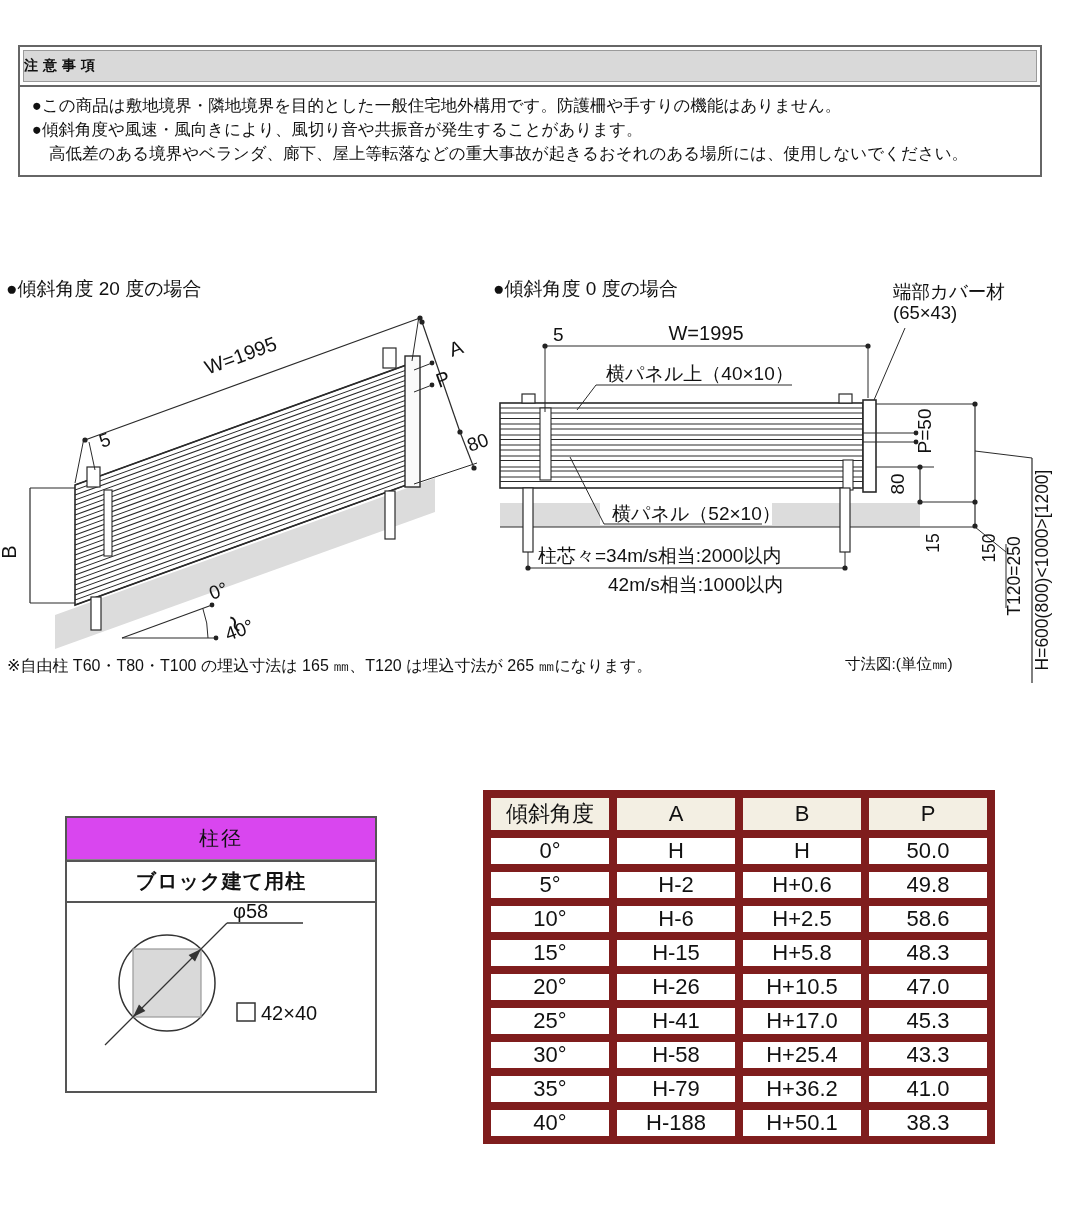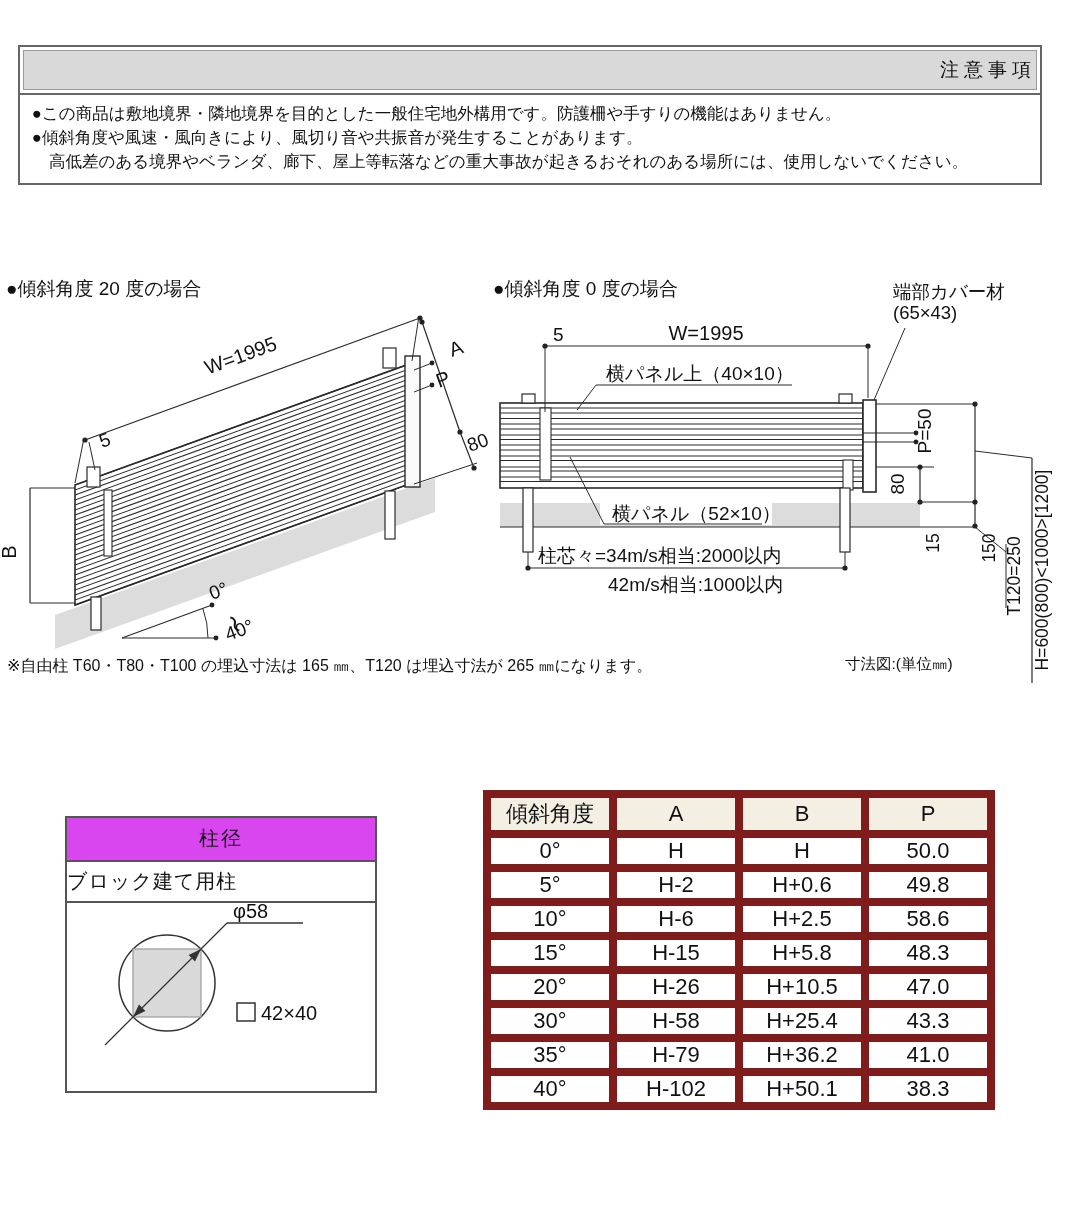--- a/index.html
+++ b/index.html
@@ -5,21 +5,21 @@
   * { margin:0; padding:0; box-sizing:border-box; }
   html,body { background:#ffffff; }
   body {
     width:1065px; height:1207px; position:relative; overflow:hidden;
     font-family:"Liberation Sans","DejaVu Sans",sans-serif; color:#111;
   }
 
   
   .notice { position:absolute; left:18px; top:45px; width:1024px; border:2px solid #666; background:#fff; }
   .notice-header { margin:3px; border:1px solid #9a9a9a; background:#d9d9d9;
-    text-align:right; font-size:19px; font-weight:normal; letter-spacing:5px; padding:6px 0; }
+    text-align:left; font-size:14px; font-weight:bold; letter-spacing:5px; padding:6px 0; }
   .notice-body { border-top:2px solid #666; padding:7px 10px 9px 12px; font-size:16.5px; line-height:1.45; }
   .notice-line.indent { padding-left:17px; }
 
   
   .sec-title { position:absolute; font-size:19px; white-space:nowrap; }
   #sec20 { left:6px;  top:276px;text-align:right; }
   #sec0  { left:493px; top:276px; }
   .endcover { position:absolute; left:893px; top:281px; font-size:18.5px; line-height:1.15; white-space:nowrap; }
 
   #diagram { position:absolute; left:0; top:300px; }
@@ -28,21 +28,21 @@
   .ln  { stroke:#2a2a2a; stroke-width:1.2; fill:none; }
   .ln-thin { stroke:#2a2a2a; stroke-width:1; fill:none; }
   .dot { fill:#222; }
 
   .footnote { position:absolute; left:7px; top:656px; font-size:16px; white-space:nowrap; }
   .unitnote { position:absolute; left:845px; top:654px; font-size:15.5px; white-space:nowrap; }
 
   
   .post-table { position:absolute; left:65px; top:816px; width:312px; border:2px solid #555; background:#fff; }
   .pt-header { background:#d946ef; border-bottom:1px solid #888; text-align:center; font-size:20px; padding:7px 0; letter-spacing:2px; }
-  .pt-sub { border-top:2px solid #555; border-bottom:2px solid #555; text-align:left; font-size:20px; padding:6px 0; letter-spacing:1px; }
+  .pt-sub { border-top:2px solid #555; border-bottom:2px solid #555; text-align:center; font-size:20px; padding:6px 0; letter-spacing:1px;font-weight:bold; }
   .pt-body { height:188px; position:relative; }
 
   
   .angle-table { position:absolute; left:483px; top:790px; border-collapse:collapse; table-layout:fixed; background:#fff; }
   .angle-table th, .angle-table td { border:8px solid #7f1d1d; width:126px; text-align:center; font-weight:normal; color:#111; }
   .angle-table th { background:#f3efe3; height:40px; font-size:22px; }
   .angle-table td { height:33px; font-size:22px; }
 </style>
 </head>
 <body>
@@ -238,31 +238,37 @@
       <td>H+5.8</td>
       <td>48.3</td>
     </tr>
     <tr>
       <td>20°</td>
       <td>H-26</td>
       <td>H+10.5</td>
       <td>47.0</td>
     </tr>
     <tr>
+      <td>25°</td>
+      <td>H-41</td>
+      <td>H+17.0</td>
+      <td>45.3</td>
+    </tr>
+    <tr>
       <td>30°</td>
       <td>H-58</td>
       <td>H+25.4</td>
       <td>43.3</td>
     </tr>
     <tr>
       <td>35°</td>
       <td>H-79</td>
       <td>H+36.2</td>
       <td>41.0</td>
     </tr>
     <tr>
       <td>40°</td>
-      <td>H-102</td>
+      <td>H-188</td>
       <td>H+50.1</td>
       <td>38.3</td>
     </tr>
   </tbody>
 </table>
 
 </body></html>

